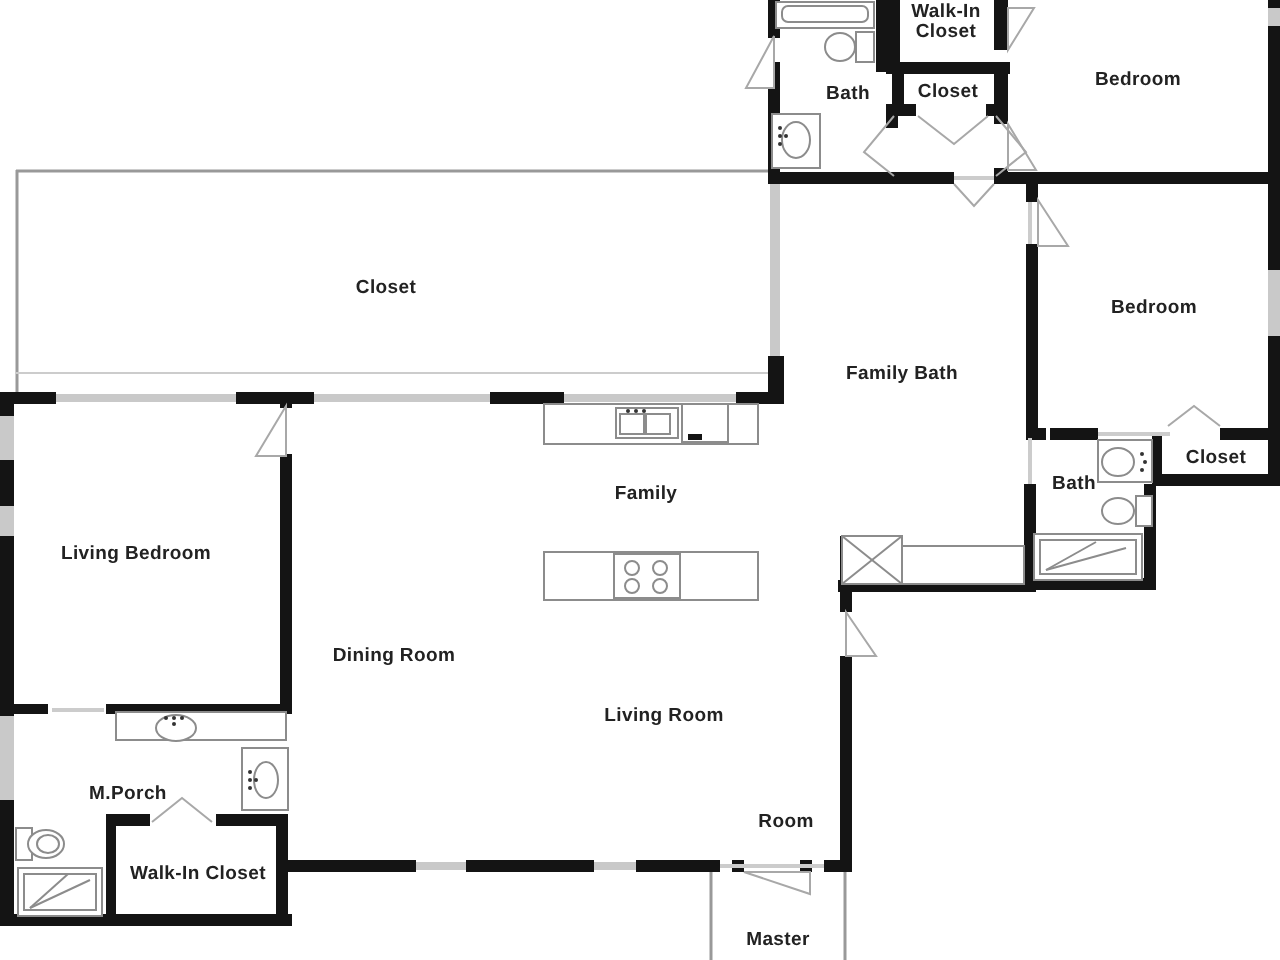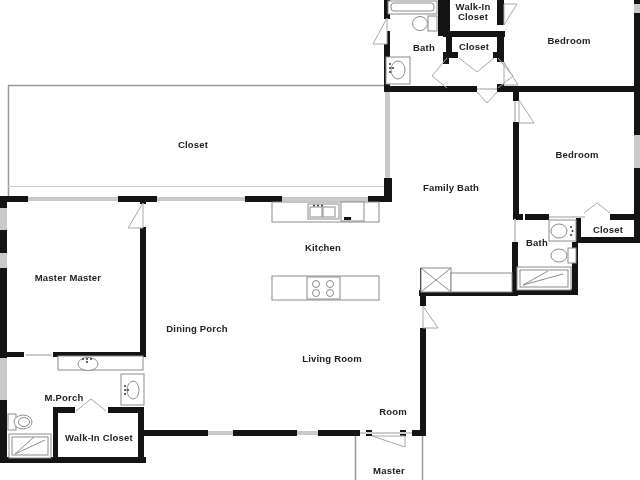--- a/index.html
+++ b/index.html
@@ -245,23 +245,23 @@
     </g>
   </svg>
 
   <div class="lbl" style="left:193px;top:144px">Closet</div>
   <div class="lbl" style="left:424px;top:47px">Bath</div>
   <div class="lbl wrap" style="left:473px;top:12px">Walk-In Closet</div>
   <div class="lbl" style="left:474px;top:46px">Closet</div>
   <div class="lbl" style="left:569px;top:40px">Bedroom</div>
   <div class="lbl" style="left:577px;top:154px">Bedroom</div>
   <div class="lbl" style="left:451px;top:187px">Family Bath</div>
-  <div class="lbl" style="left:323px;top:247px">Kitchen</div>
-  <div class="lbl" style="left:68px;top:277px">Master Master</div>
-  <div class="lbl" style="left:197px;top:328px">Dining Porch</div>
+  <div class="lbl" style="left:323px;top:247px">Family</div>
+  <div class="lbl" style="left:68px;top:277px">Living Bedroom</div>
+  <div class="lbl" style="left:197px;top:328px">Dining Room</div>
   <div class="lbl" style="left:332px;top:358px">Living Room</div>
   <div class="lbl" style="left:64px;top:397px">M.Porch</div>
   <div class="lbl" style="left:537px;top:242px">Bath</div>
   <div class="lbl" style="left:608px;top:229px">Closet</div>
   <div class="lbl" style="left:99px;top:437px">Walk-In Closet</div>
   <div class="lbl" style="left:393px;top:411px">Room</div>
   <div class="lbl" style="left:389px;top:470px">Master</div>
 
 </div>
 

